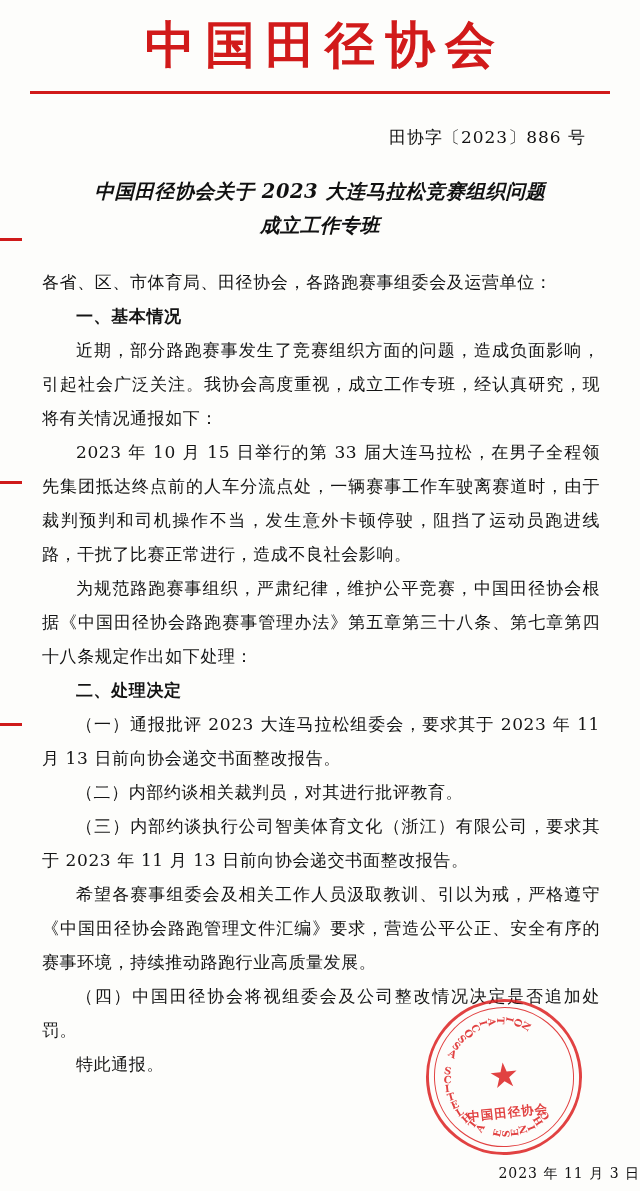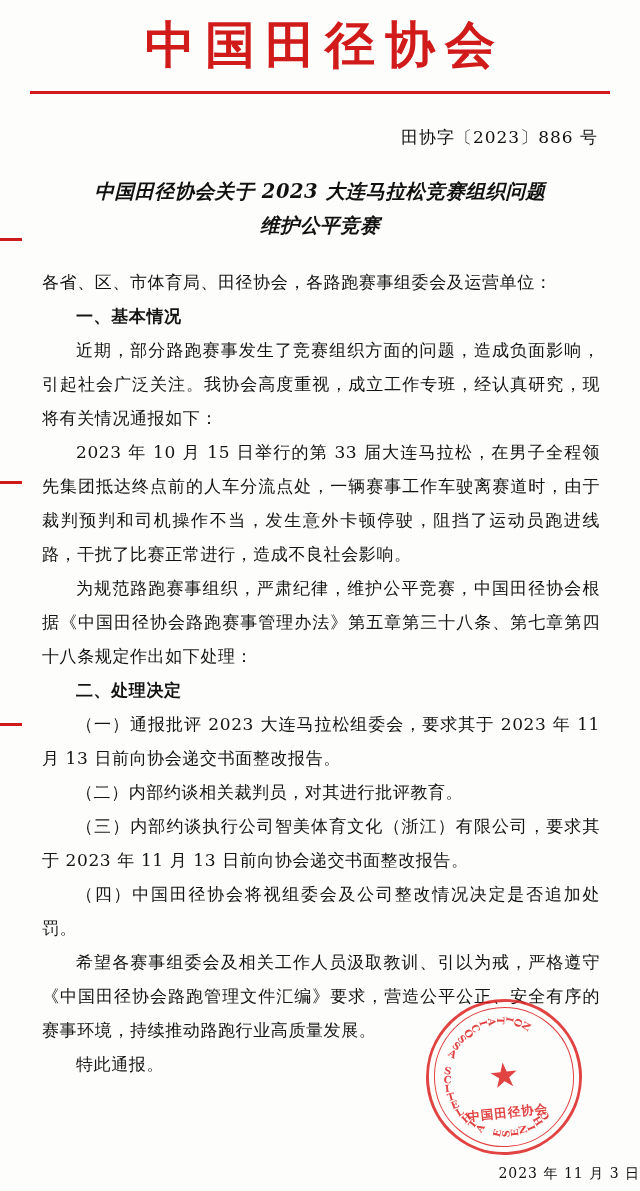--- a/index.html
+++ b/index.html
@@ -40,21 +40,21 @@
   }
   .letterhead-rule {
     margin: 14px 30px 0 30px;
     height: 3px;
     background: #d11a1a;
   }
 
   
   .docnum-row {
     margin-top: 32px;
-    padding-right: 42px;
+    padding-right: 54px;
     text-align: right;
     font-size: 17px;
     letter-spacing: 1px;
     color: #111;
   }
 
   
   .doc-title {
     margin: 26px 74px 0 74px;
     text-align: center;
@@ -167,35 +167,35 @@
     <div class="letterhead-title">中国田径协会</div>
     <div class="letterhead-rule"></div>
   </div>
 
   <div class="docnum-row">
     <span>田协字〔2023〕886 号</span>
   </div>
 
   <div class="doc-title">
     <div>中国田径协会关于 2023 大连马拉松竞赛组织问题</div>
-    <div>维护公平竞赛</div>
+    <div>成立工作专班</div>
   </div>
 
   <div class="body-block">
     <p class="para">各省、区、市体育局、田径协会，各路跑赛事组委会及运营单位：</p>
     <p class="para heading">一、基本情况</p>
     <p class="para indent">近期，部分路跑赛事发生了竞赛组织方面的问题，造成负面影响，引起社会广泛关注。我协会高度重视，成立工作专班，经认真研究，现将有关情况通报如下：</p>
     <p class="para indent">2023 年 10 月 15 日举行的第 33 届大连马拉松，在男子全程领先集团抵达终点前的人车分流点处，一辆赛事工作车驶离赛道时，由于裁判预判和司机操作不当，发生意外卡顿停驶，阻挡了运动员跑进线路，干扰了比赛正常进行，造成不良社会影响。</p>
     <p class="para indent">为规范路跑赛事组织，严肃纪律，维护公平竞赛，中国田径协会根据《中国田径协会路跑赛事管理办法》第五章第三十八条、第七章第四十八条规定作出如下处理：</p>
     <p class="para heading">二、处理决定</p>
     <p class="para indent">（一）通报批评 2023 大连马拉松组委会，要求其于 2023 年 11 月 13 日前向协会递交书面整改报告。</p>
     <p class="para indent">（二）内部约谈相关裁判员，对其进行批评教育。</p>
     <p class="para indent">（三）内部约谈执行公司智美体育文化（浙江）有限公司，要求其于 2023 年 11 月 13 日前向协会递交书面整改报告。</p>
+    <p class="para indent">希望各赛事组委会及相关工作人员汲取教训、引以为戒，严格遵守《中国田径协会路跑管理文件汇编》要求，营造公平公正、安全有序的赛事环境，持续推动路跑行业高质量发展。</p>
     <p class="para indent">（四）中国田径协会将视组委会及公司整改情况决定是否追加处罚。</p>
-    <p class="para indent">希望各赛事组委会及相关工作人员汲取教训、引以为戒，严格遵守《中国田径协会路跑管理文件汇编》要求，营造公平公正、安全有序的赛事环境，持续推动路跑行业高质量发展。</p>
     <p class="para indent">特此通报。</p>
   </div>
 
   <div class="side-mark m1"></div>
   <div class="side-mark m2"></div>
   <div class="side-mark m3"></div>
 
   <div class="seal">
     <div class="seal-inner"></div>
     <div class="seal-ring-text" id="seal-ring">

